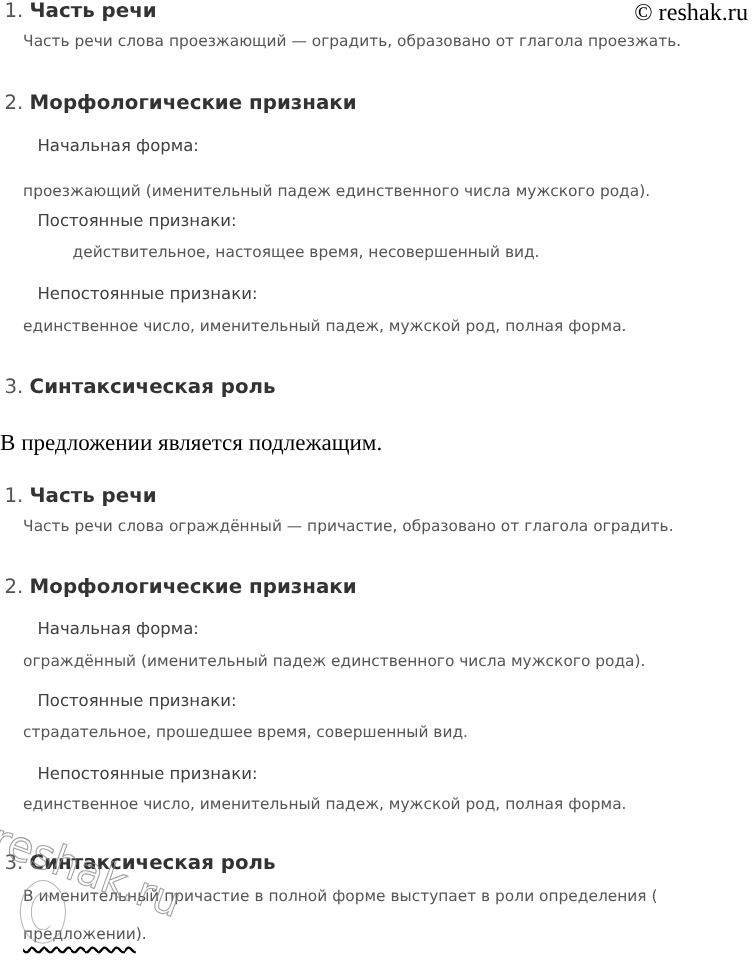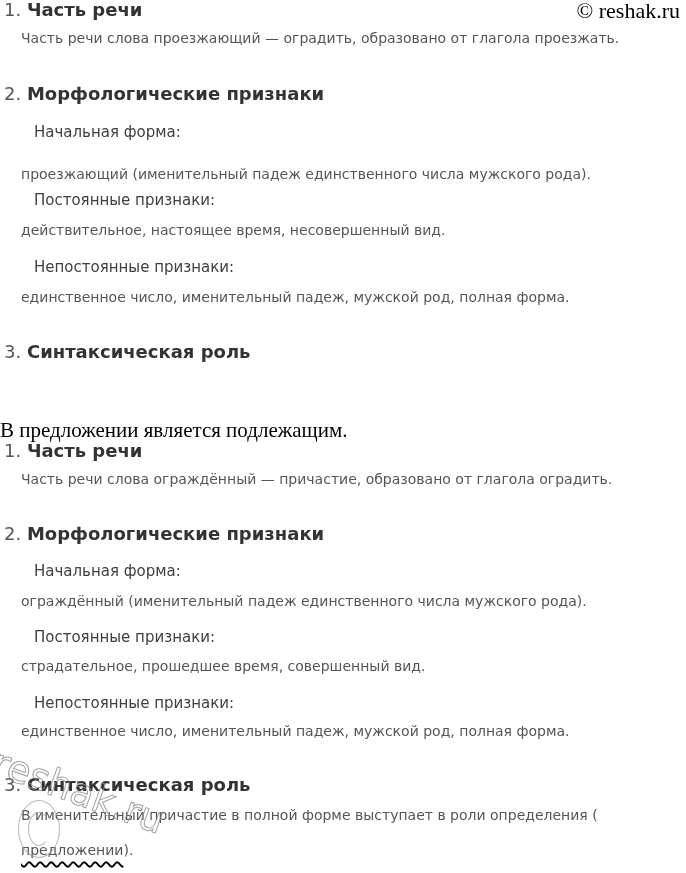--- a/index.html
+++ b/index.html
@@ -120,31 +120,31 @@
 
   <div class="item-head" style="top:84px;">
     <span class="num">2.</span>
     <span class="title">Морфологические признаки</span>
   </div>
 
   <div class="label-red" style="top:122px;">Начальная форма:</div>
   <div class="item-text" style="top:164px;">проезжающий (именительный падеж единственного числа мужского рода).</div>
 
   <div class="label-red" style="top:190px;">Постоянные признаки:</div>
-  <div class="item-text" style="top:220px;">действительное, настоящее время, несовершенный вид.</div>
+  <div class="item-text" style="top:220px;margin-left:45px;">действительное, настоящее время, несовершенный вид.</div>
 
   <div class="label-red" style="top:257px;">Непостоянные признаки:</div>
   <div class="item-text" style="top:287px;">единственное число, именительный падеж, мужской род, полная форма.</div>
 
   <div class="item-head" style="top:342px;">
     <span class="num">3.</span>
     <span class="title">Синтаксическая роль</span>
   </div>
 
-  <div class="serif-line" style="top:389px;margin-top:28px;">В предложении является подлежащим.</div>
+  <div class="serif-line" style="top:389px;">В предложении является подлежащим.</div>
 </div>
 
 <div>
 
   <div class="item-head" style="top:441px;">
     <span class="num">1.</span>
     <span class="title">Часть речи</span>
   </div>
   <div class="item-text" style="top:469px;">Часть речи слова ограждённый — причастие, образовано от глагола оградить.</div>
 

